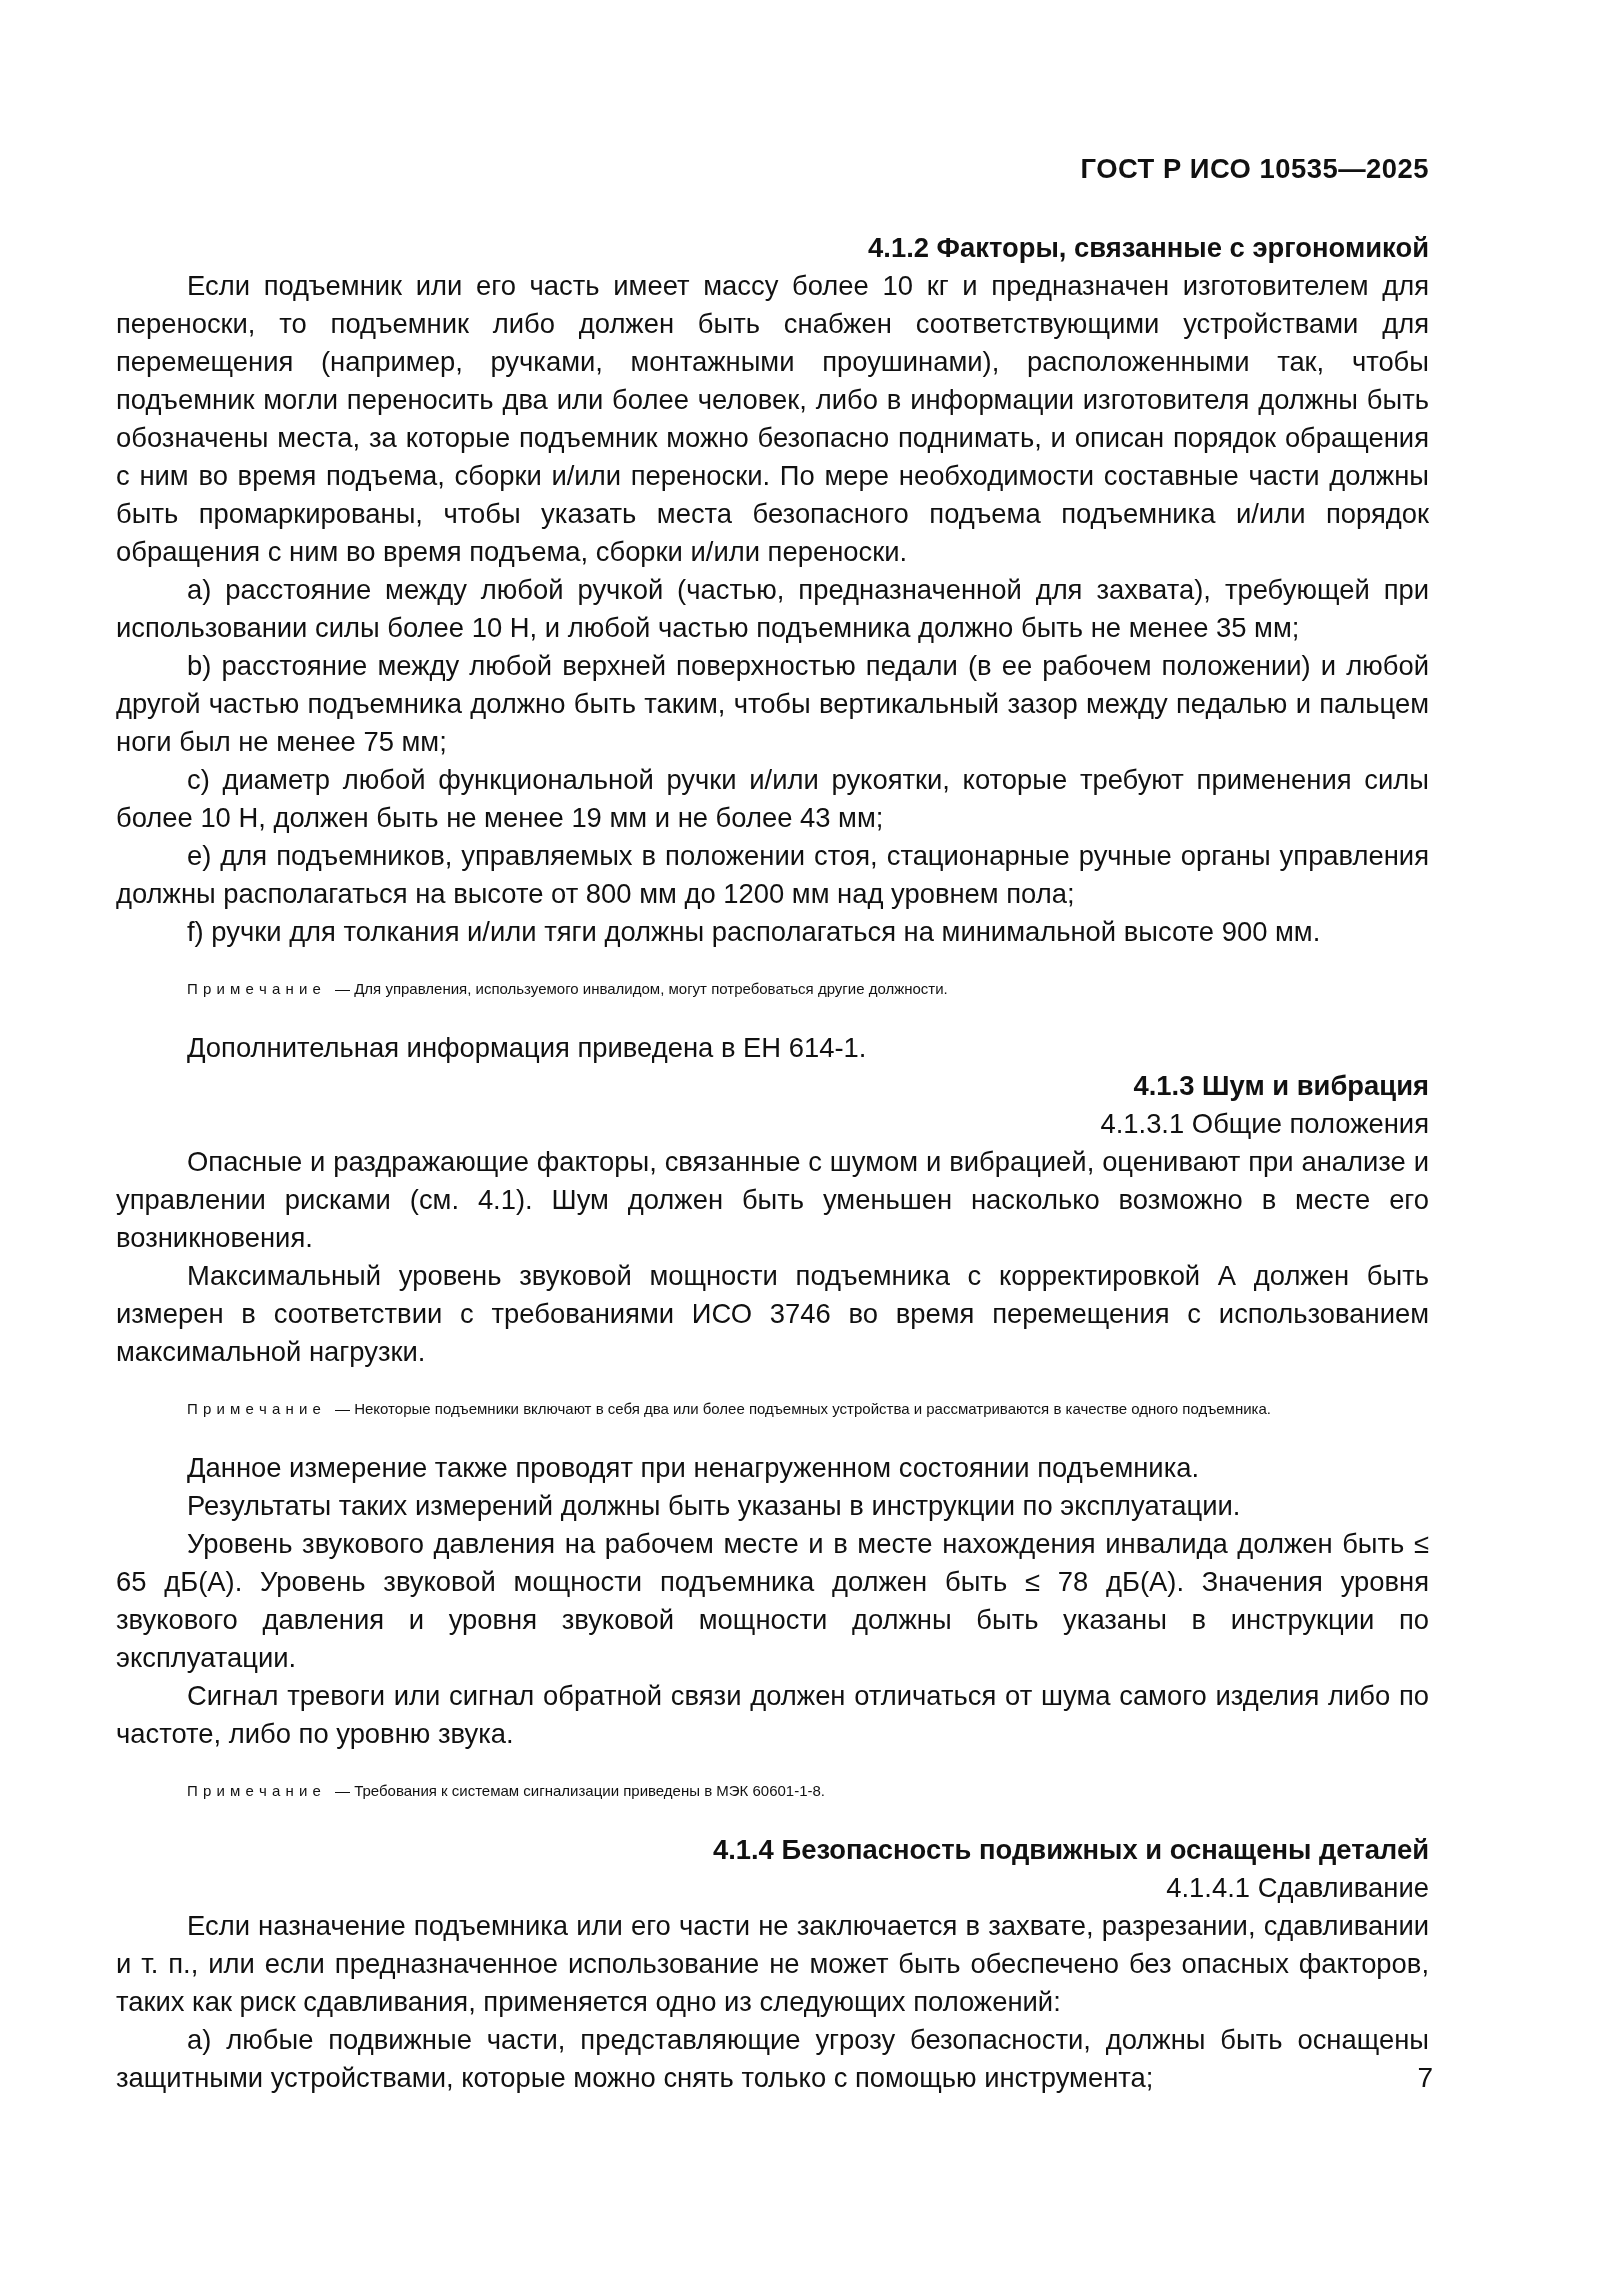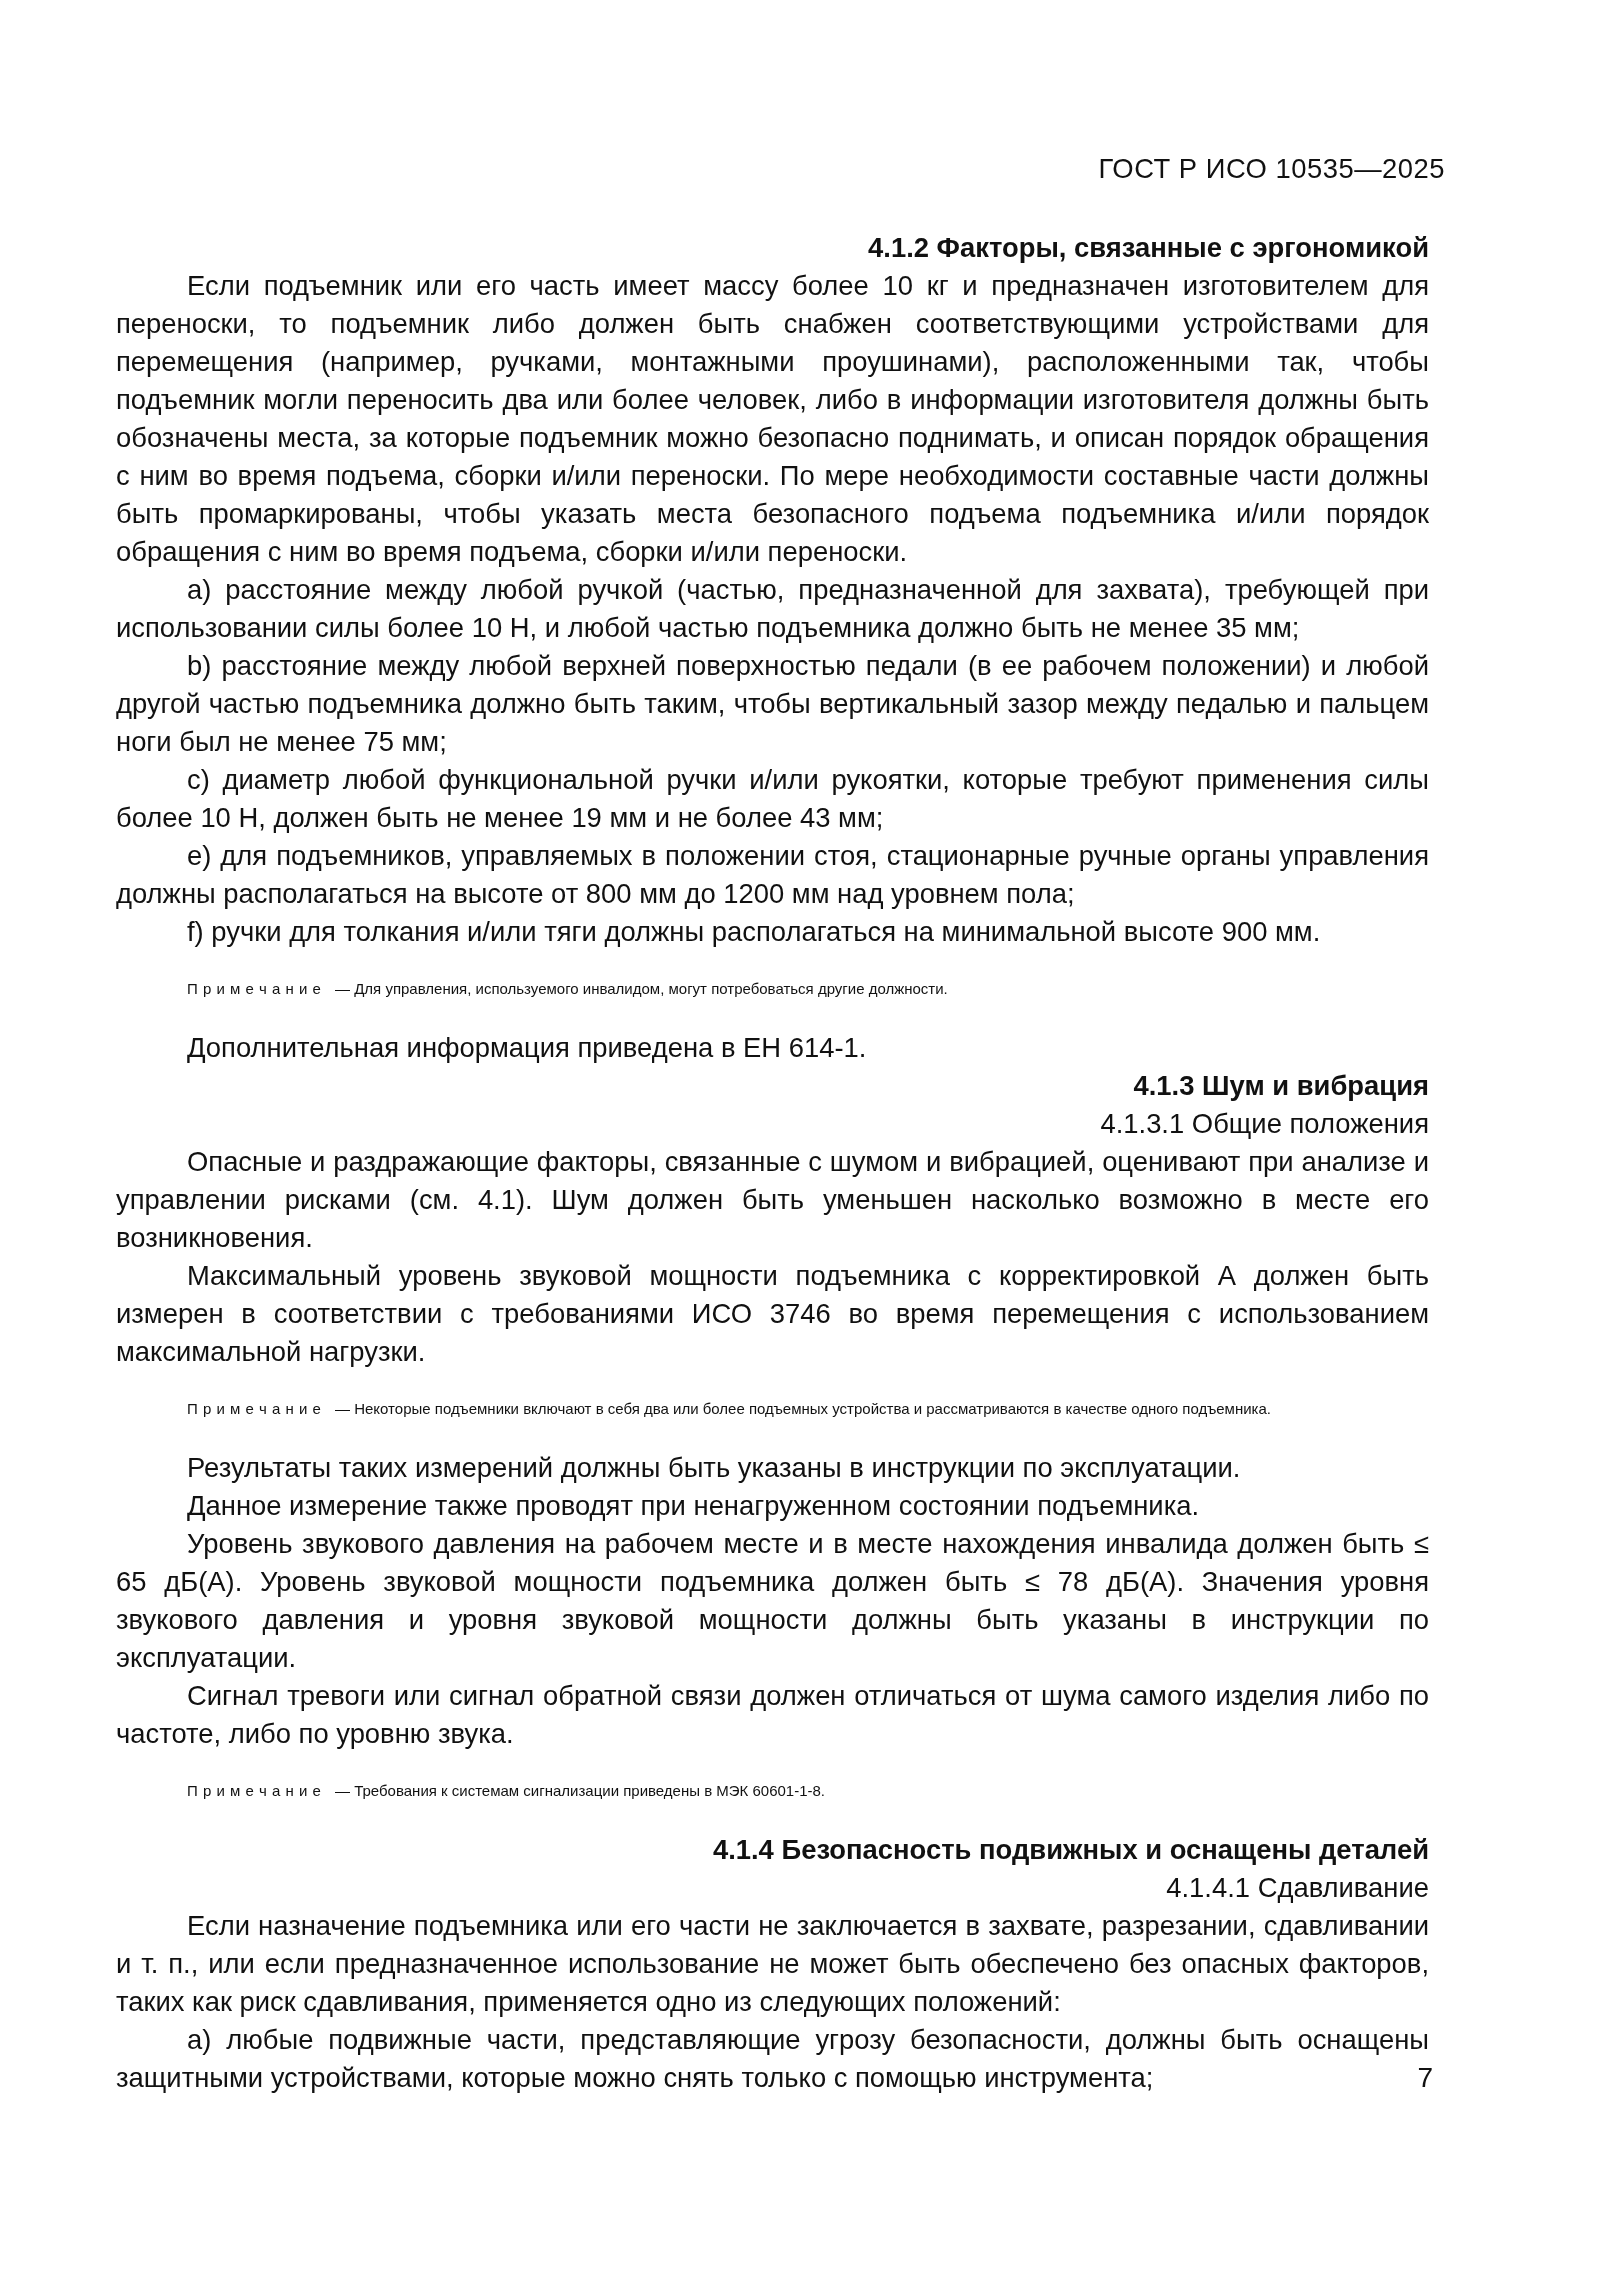--- a/index.html
+++ b/index.html
@@ -13,23 +13,23 @@
     width: 1621px;
     height: 2293px;
     background: #ffffff;
     font-family: "Liberation Sans", sans-serif;
     color: #111111;
     overflow: hidden;
   }
   .doc-header {
     position: absolute;
     top: 153px;
-    right: 176px;
+    right: 192px;
     font-size: 27.4px;
-    font-weight: normal;
+    font-weight: bold;
     letter-spacing: 0.5px;
     white-space: nowrap;
   }
   .content {
     position: absolute;
     left: 116px;
     top: 229px;
     width: 1313px;
   }
   .para, .item, .heading, .subheading {
@@ -85,22 +85,22 @@
     <p class="note"><span class="note-label">П р и м е ч а н и е</span><span>— Для управления, используемого инвалидом, могут потребоваться другие должности.</span></p>
 
     <p class="para">Дополнительная информация приведена в ЕН 614-1.</p>
     <p class="heading">4.1.3 Шум и вибрация</p>
     <p class="subheading">4.1.3.1 Общие положения</p>
     <p class="para">Опасные и раздражающие факторы, связанные с шумом и вибрацией, оценивают при анализе и управлении рисками (см. 4.1). Шум должен быть уменьшен насколько возможно в месте его возникновения.</p>
     <p class="para">Максимальный уровень звуковой мощности подъемника с корректировкой А должен быть измерен в соответствии с требованиями ИСО 3746 во время перемещения с использованием максимальной нагрузки.</p>
 
     <p class="note"><span class="note-label">П р и м е ч а н и е</span><span>— Некоторые подъемники включают в себя два или более подъемных устройства и рассматриваются в качестве одного подъемника.</span></p>
 
+    <p class="para">Данное измерение также проводят при ненагруженном состоянии подъемника.</p>
     <p class="para">Результаты таких измерений должны быть указаны в инструкции по эксплуатации.</p>
-    <p class="para">Данное измерение также проводят при ненагруженном состоянии подъемника.</p>
     <p class="para">Уровень звукового давления на рабочем месте и в месте нахождения инвалида должен быть ≤ 65 дБ(А). Уровень звуковой мощности подъемника должен быть ≤ 78 дБ(А). Значения уровня звукового давления и уровня звуковой мощности должны быть указаны в инструкции по эксплуатации.</p>
     <p class="para">Сигнал тревоги или сигнал обратной связи должен отличаться от шума самого изделия либо по частоте, либо по уровню звука.</p>
 
     <p class="note"><span class="note-label">П р и м е ч а н и е</span><span>— Требования к системам сигнализации приведены в МЭК 60601-1-8.</span></p>
 
     <p class="heading">4.1.4 Безопасность подвижных и оснащены деталей</p>
     <p class="subheading">4.1.4.1 Сдавливание</p>
     <p class="para">Если назначение подъемника или его части не заключается в захвате, разрезании, сдавливании и т. п., или если предназначенное использование не может быть обеспечено без опасных факторов, таких как риск сдавливания, применяется одно из следующих положений:</p>
     <p class="item">а) любые подвижные части, представляющие угрозу безопасности, должны быть оснащены защитными устройствами, которые можно снять только с помощью инструмента;</p>
 

